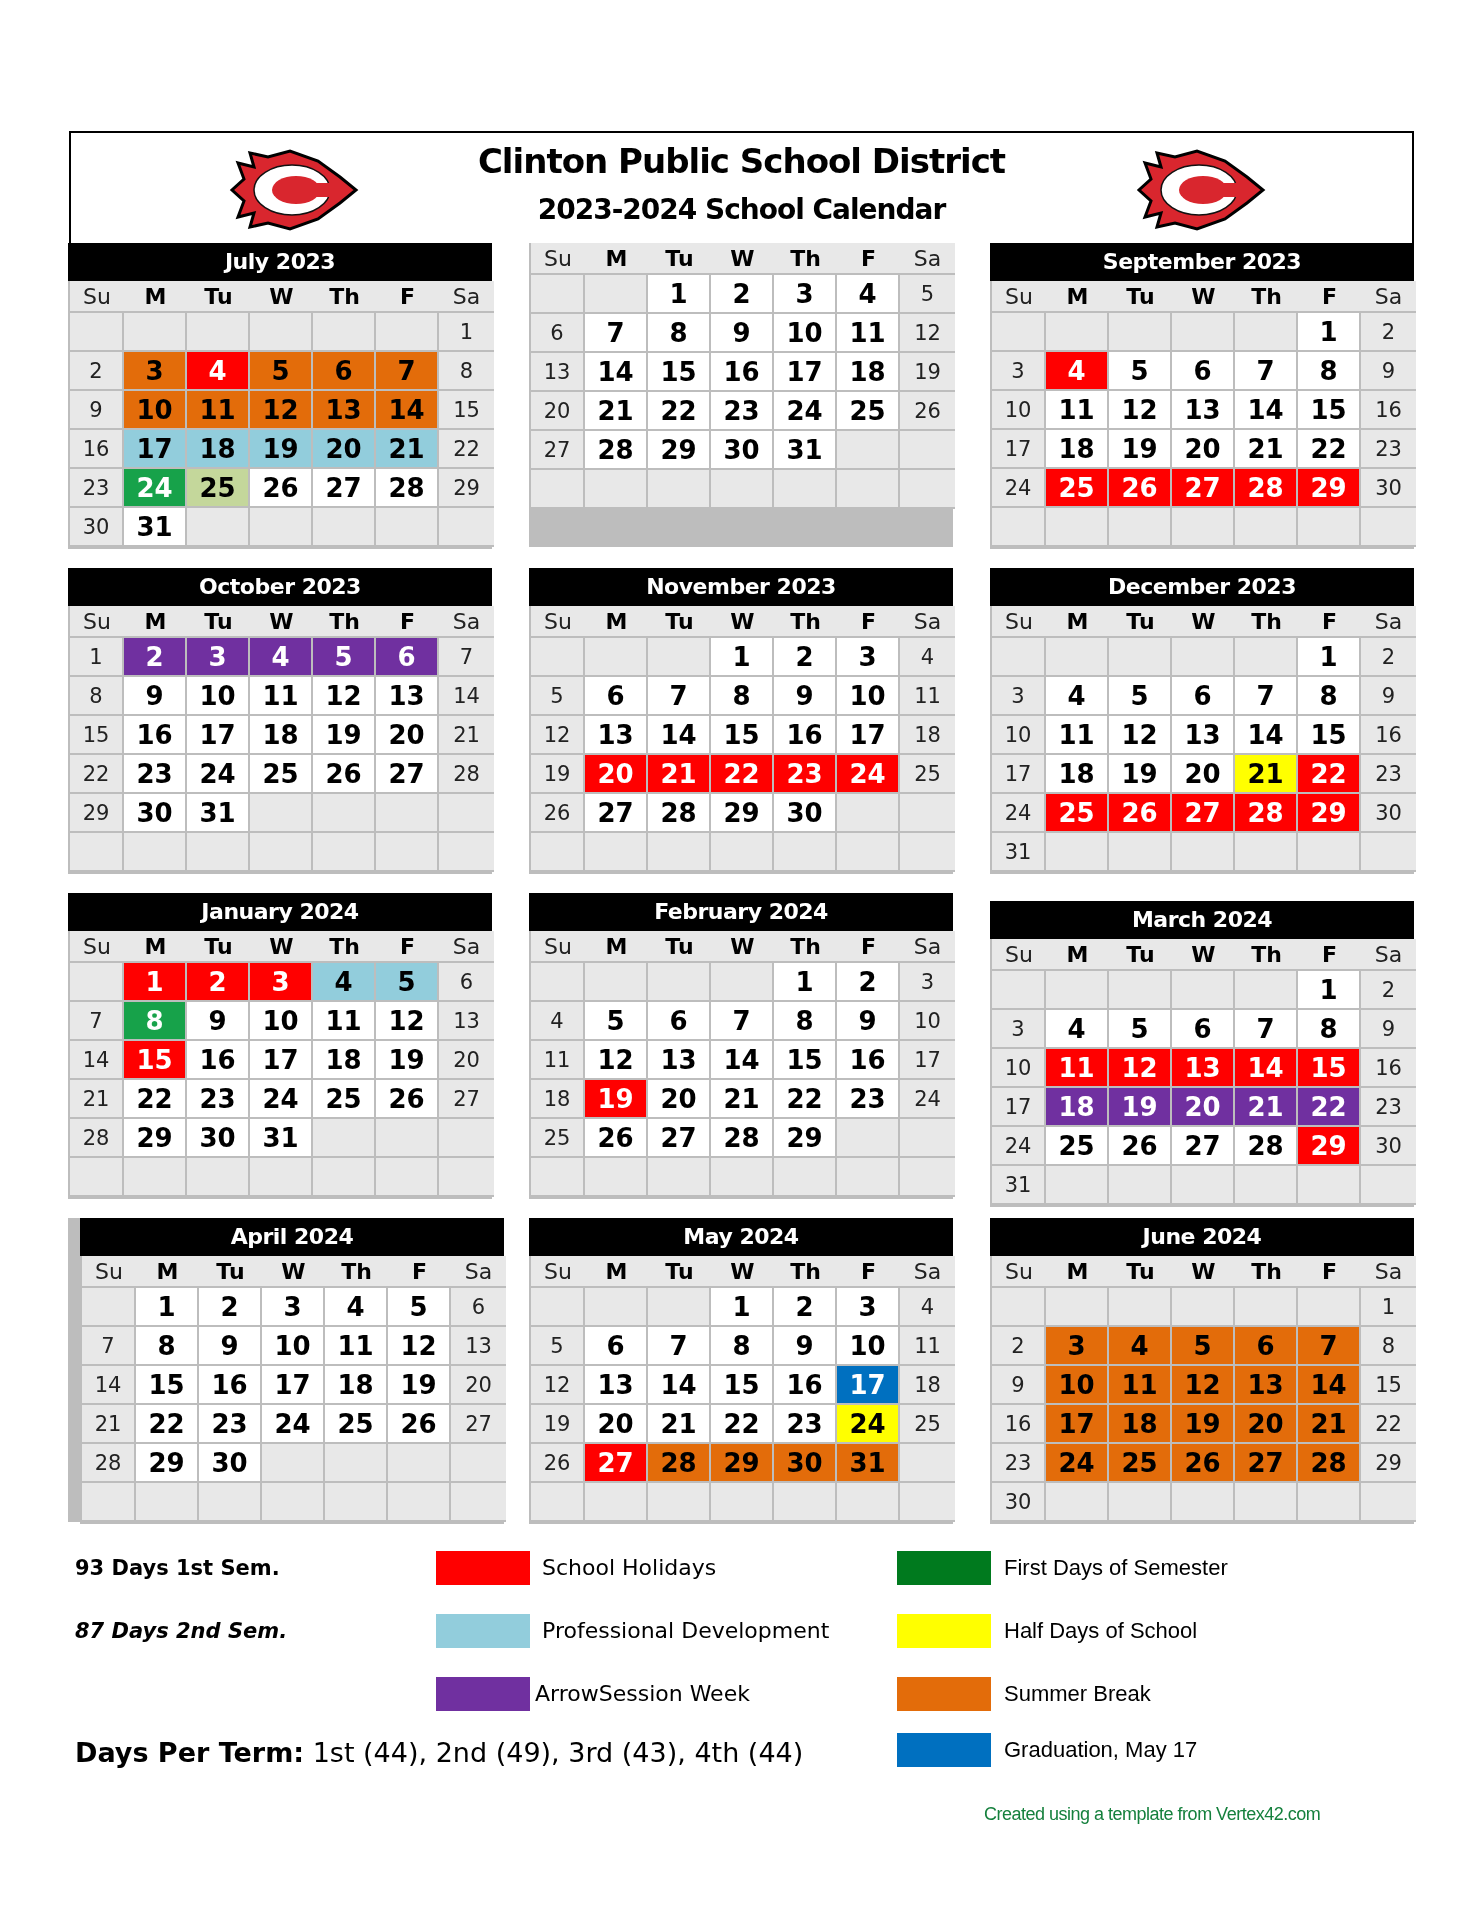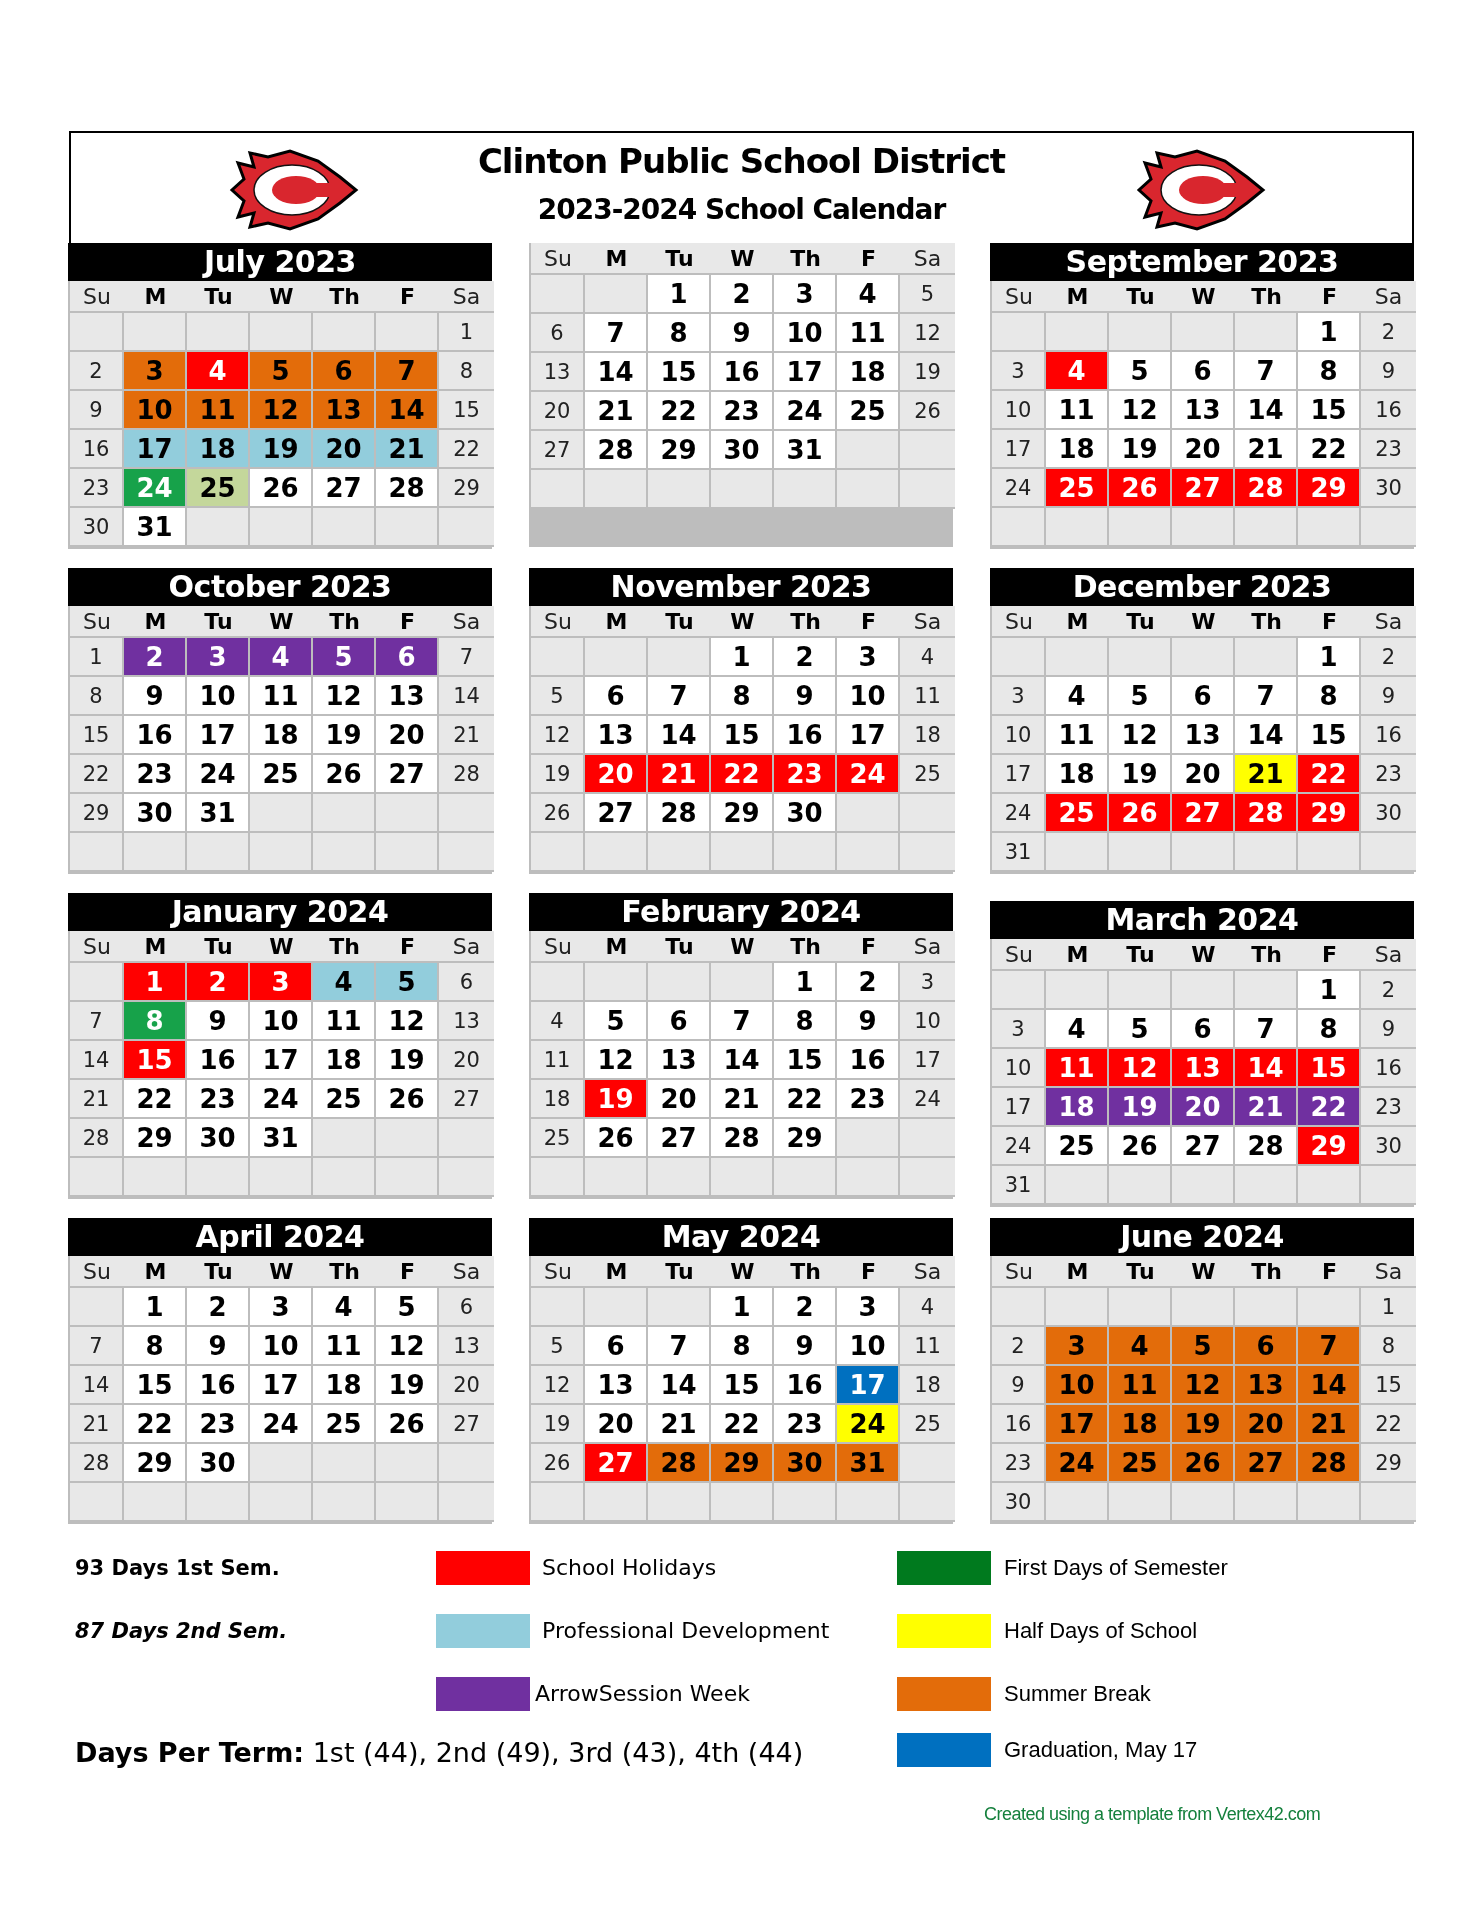--- a/index.html
+++ b/index.html
@@ -5,21 +5,21 @@
   html, body { margin:0; padding:0; background:#ffffff; }
   body { width:1483px; height:1920px; position:relative; overflow:hidden; font-family:"DejaVu Sans", sans-serif; color:#000; }
   .header-box { position:absolute; left:69px; top:131px; width:1345px; height:112px; border:2px solid #000; border-bottom:none; box-sizing:border-box; background:#fff; }
   .title { position:absolute; left:0; right:0; top:8px; text-align:center; font-family:"DejaVu Sans", sans-serif; font-weight:bold; font-size:34px; letter-spacing:-1px; }
   .subtitle { position:absolute; left:0; right:0; top:60px; text-align:center; font-family:"DejaVu Sans", sans-serif; font-weight:bold; font-size:28px; letter-spacing:-1px; }
   .logo { position:absolute; width:132px; height:82px; top:16px; }
   .logo.left { left:157px; }
   .logo.right { left:1064px; }
 
   .month { position:absolute; width:424px; height:304px; background:#bdbdbd; }
-  .month-title { height:38px; background:#000; color:#fff; text-align:center; font-weight:bold; font-size:30px; line-height:38px; letter-spacing:-0.5px; }
+  .month-title { height:38px; background:#000; color:#fff; text-align:center; font-weight:bold; font-size:22px; line-height:38px; letter-spacing:-0.5px; }
   .grid { display:grid; grid-template-columns:54px 63px 63px 63px 63px 63px 55px; grid-template-rows:32px repeat(6, 39px); gap:0; border-left:2px solid #bdbdbd; border-right:2px solid #bdbdbd; border-bottom:2px solid #bdbdbd; box-sizing:border-box; width:424px; }
   .dow { background:#e8e8e8; display:flex; align-items:center; justify-content:center; font-size:22px; border-bottom:2px solid #bdbdbd; }
   .dow.wk { font-weight:bold; }
   .dow.we { font-weight:normal; color:#222; }
   .cell { background:#e8e8e8; display:flex; align-items:center; justify-content:center; border-right:2px solid #bdbdbd; border-bottom:2px solid #bdbdbd; box-sizing:border-box; font-size:21px; color:#222; }
   .cell:nth-child(7n) { border-right:none; }
   .cell.wd { font-weight:bold; font-size:26px; color:#000; }
   .cell.wd.school { background:#ffffff; }
   .cell.holiday { background:#ff0000; color:#fff; }
   .cell.pd { background:#92cddc; color:#000; }
@@ -537,21 +537,21 @@
         <div class="cell">30</div>
         <div class="cell">31</div>
         <div class="cell"></div>
         <div class="cell"></div>
         <div class="cell"></div>
         <div class="cell"></div>
         <div class="cell"></div>
         <div class="cell"></div>
       </div>
     </div>
-    <div class="month" style="left: 68px; top: 1218px;">
+    <div class="month" style="left: 68px; top: 1218px; padding-left: 12px;">
       <div class="month-title">April 2024</div>
       <div class="grid">
         <div class="dow we">Su</div>
         <div class="dow wk">M</div>
         <div class="dow wk">Tu</div>
         <div class="dow wk">W</div>
         <div class="dow wk">Th</div>
         <div class="dow wk">F</div>
         <div class="dow we">Sa</div>
         <div class="cell"></div>

